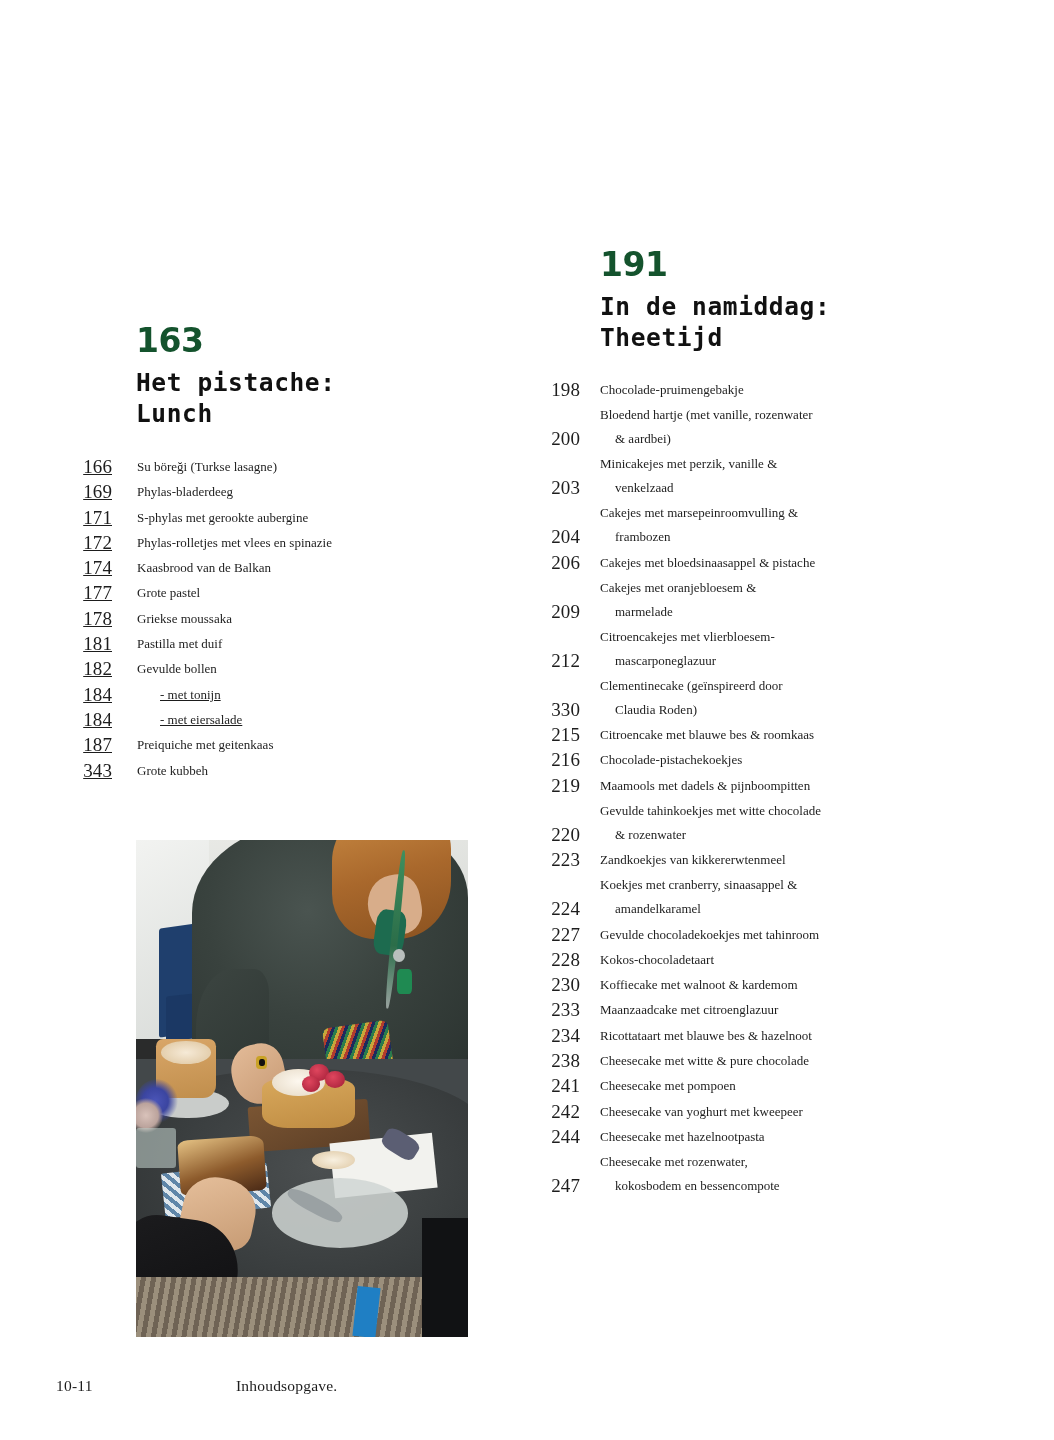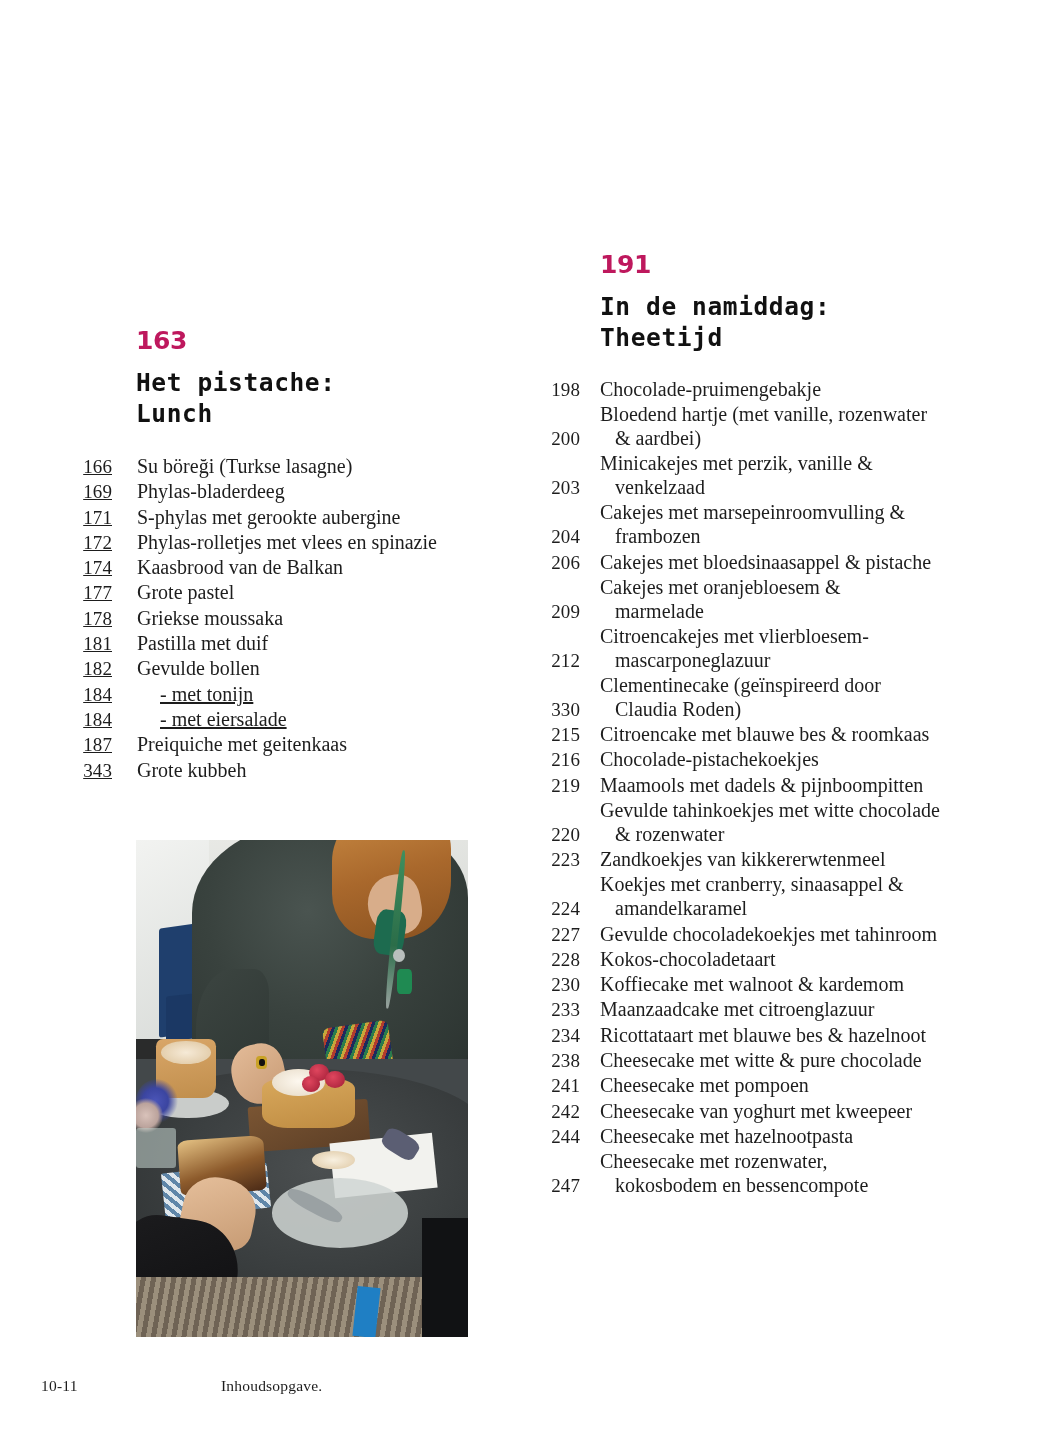--- a/index.html
+++ b/index.html
@@ -35,24 +35,24 @@
   
   .sec-head {
     margin-left: 76px;
   }
   .col-right .sec-head {
     margin-left: 74px;
   }
   .sec-num {
     font-family: "DejaVu Sans", "Liberation Sans", sans-serif;
     font-weight: 700;
-    font-size: 25px;
+    font-size: 33px;
     line-height: 30px;
     letter-spacing: -0.4px;
-    color: #be185d;
+    color: #14532d;
     margin-bottom: 12px;
   }
   .sec-title {
     font-family: "DejaVu Sans Mono", "Liberation Mono", monospace;
     font-weight: 700;
     font-size: 24.5px;
     line-height: 30.5px;
     letter-spacing: 0.6px;
     color: #111111;
     white-space: pre-line;
@@ -76,21 +76,21 @@
     font-size: 19px;
     line-height: 23.8px;
     letter-spacing: 0.1px;
     color: #1d1d1d;
   }
   .col-left .toc-num { width: 52px; text-decoration: underline; }
   .col-right .toc-num { width: 54px; }
 
   .toc-title {
     flex: 1 1 auto;
-    font-size: 20px;
+    font-size: 13px;
     line-height: 23.8px;
     color: #1d1d1d;
     padding-left: 25px;
     text-indent: -15px;
     margin-left: 15px;
     white-space: pre-line;
   }
   .col-right .toc-title { padding-left: 20px; }
   .toc-title.sub {
     padding-left: 48px;
@@ -372,21 +372,21 @@
   }
   .ph-dark-edge {
     position: absolute;
     right: 0; top: 76%; width: 14%; height: 24%;
     background: #111214;
   }
 
   
   .footer {
     position: absolute;
-    left: 41px;
+    left: 56px;
     top: 1377px;
     width: 940px;
     display: flex;
     align-items: baseline;
   }
   .footer-page {
     font-size: 15.5px;
     letter-spacing: 0.2px;
     color: #1d1d1d;
     width: 180px;

